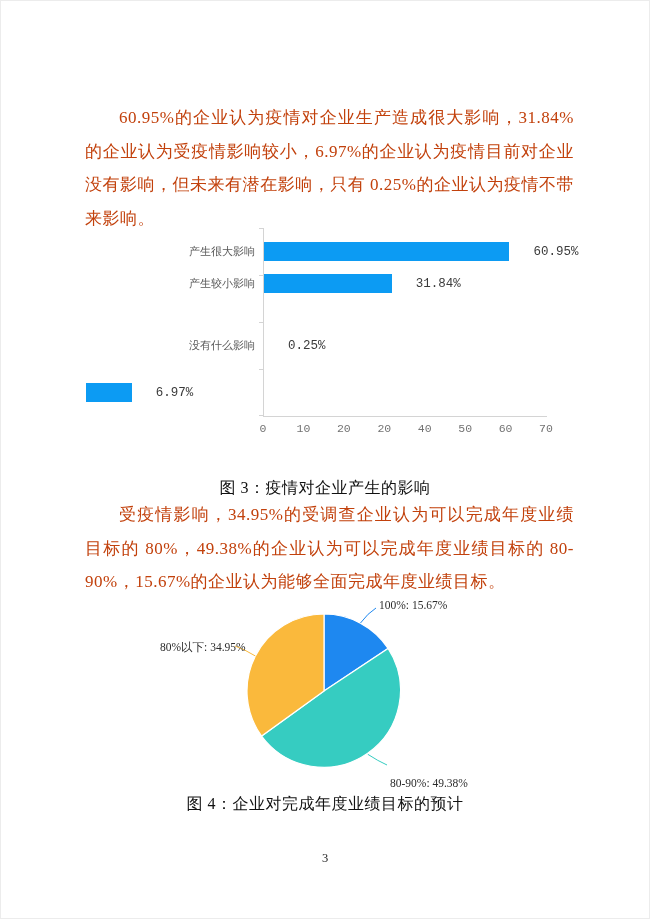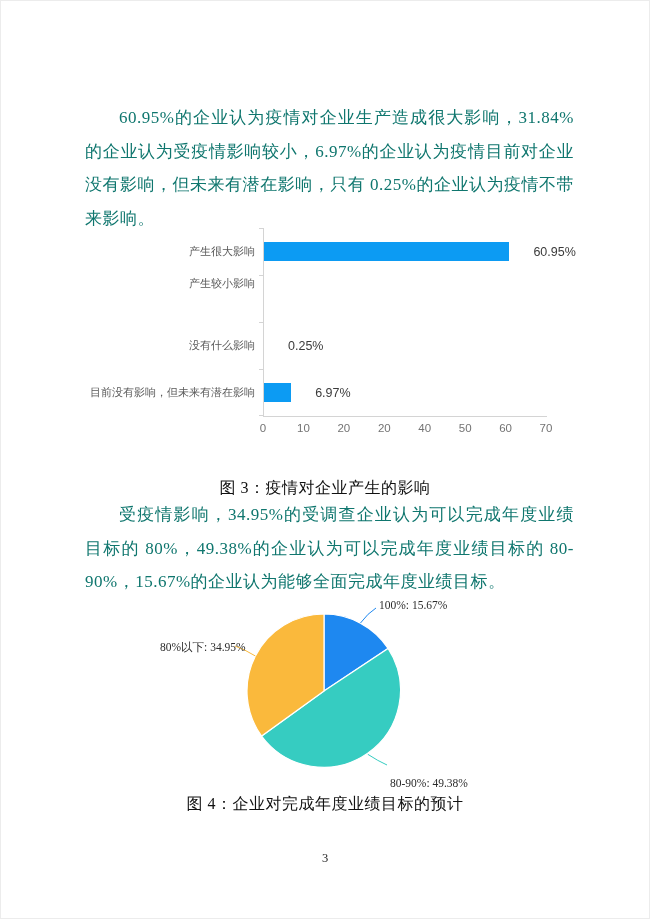--- a/index.html
+++ b/index.html
@@ -4,38 +4,38 @@
 <style>
   html,body{margin:0;padding:0;background:#fff;}
   .page{
     position:relative;width:650px;height:919px;background:#fff;
     font-family:"Liberation Serif","DejaVu Serif",serif;color:#151515;
     box-sizing:border-box;border:1px solid #ececec;overflow:hidden;
   }
   .para{
     position:absolute;left:84px;width:489px;
     font-size:17px;line-height:33.5px;text-align:justify;text-indent:2em;
-    letter-spacing:0.5px;color:#0f766e;
+    letter-spacing:0.5px;color:#c2410c;
   }
   .para1{top:83px;}
   .para2{top:480px;}
   .caption{
     position:absolute;left:0;width:100%;text-align:center;
     font-size:16px;color:#111;letter-spacing:0.5px;
   }
   .caption3{top:453px;margin-top:24px;}
   .caption4{top:793px;}
   .pageno{
     position:absolute;left:0;width:100%;bottom:52px;text-align:center;
     font-size:12.5px;color:#222;
   }
   
   .barchart{
     position:absolute;left:85px;top:227px;width:460px;height:212px;
-    font-family:Liberation Sans, sans-serif;
+    font-family:Liberation Mono, monospace;
   }
   .bar-row{position:absolute;left:0;width:100%;height:47px;display:flex;align-items:center;}
   .bar-cat{
     width:169px;text-align:right;padding-right:8px;flex:none;
     font-size:11px;color:#595959;white-space:nowrap;
   }
   .bar-track{flex:1;height:100%;display:flex;align-items:center;position:relative;gap:17px;}
   .bar-fill{height:19px;flex:none;}
   .bar-value{margin-left:7px;font-size:12.5px;color:#3b3b3b;white-space:nowrap;}
   .plot-frame{
@@ -69,30 +69,33 @@
 
     <div class="bar-row" style="top:0">
       <span class="bar-cat">产生很大影响</span>
       <span class="bar-track">
         <span class="bar-fill" style="width: 87.0714%; background: rgb(12, 155, 243);"></span>
         <span class="bar-value">60.95%</span>
       </span>
     </div>
     <div class="bar-row" style="top:32px">
       <span class="bar-cat">产生较小影响</span>
+      <span class="bar-track">
+        <span class="bar-fill" style="width: 45.4857%; background: rgb(12, 155, 243);"></span>
+        <span class="bar-value">31.84%</span>
+      </span>
     </div>
     <div class="bar-row" style="top:94px">
       <span class="bar-cat">没有什么影响</span>
       <span class="bar-track">
         <span class="bar-fill" style="width: 0.357143%; background: rgb(12, 155, 243);"></span>
         <span class="bar-value">0.25%</span>
       </span>
     </div>
     <div class="bar-row" style="top:141px">
-      <span class="bar-cat">目前没有影响，但未来有潜在影响</span>
       <span class="bar-track">
         <span class="bar-fill" style="width: 9.95714%; background: rgb(12, 155, 243);"></span>
         <span class="bar-value">6.97%</span>
       </span>
     </div>
 
     <div class="plot-frame">
       <span class="cat-tick" style="top:0"></span>
       <span class="cat-tick" style="top:47px"></span>
       <span class="cat-tick" style="top:94px"></span>

